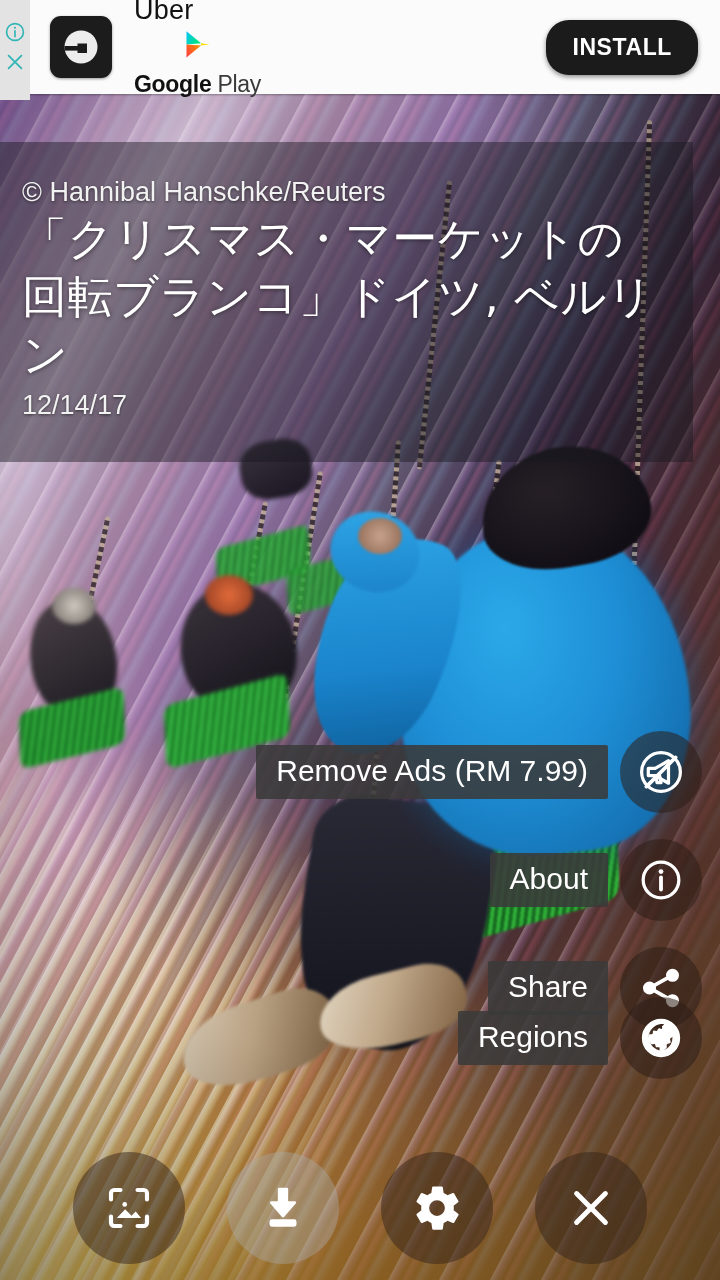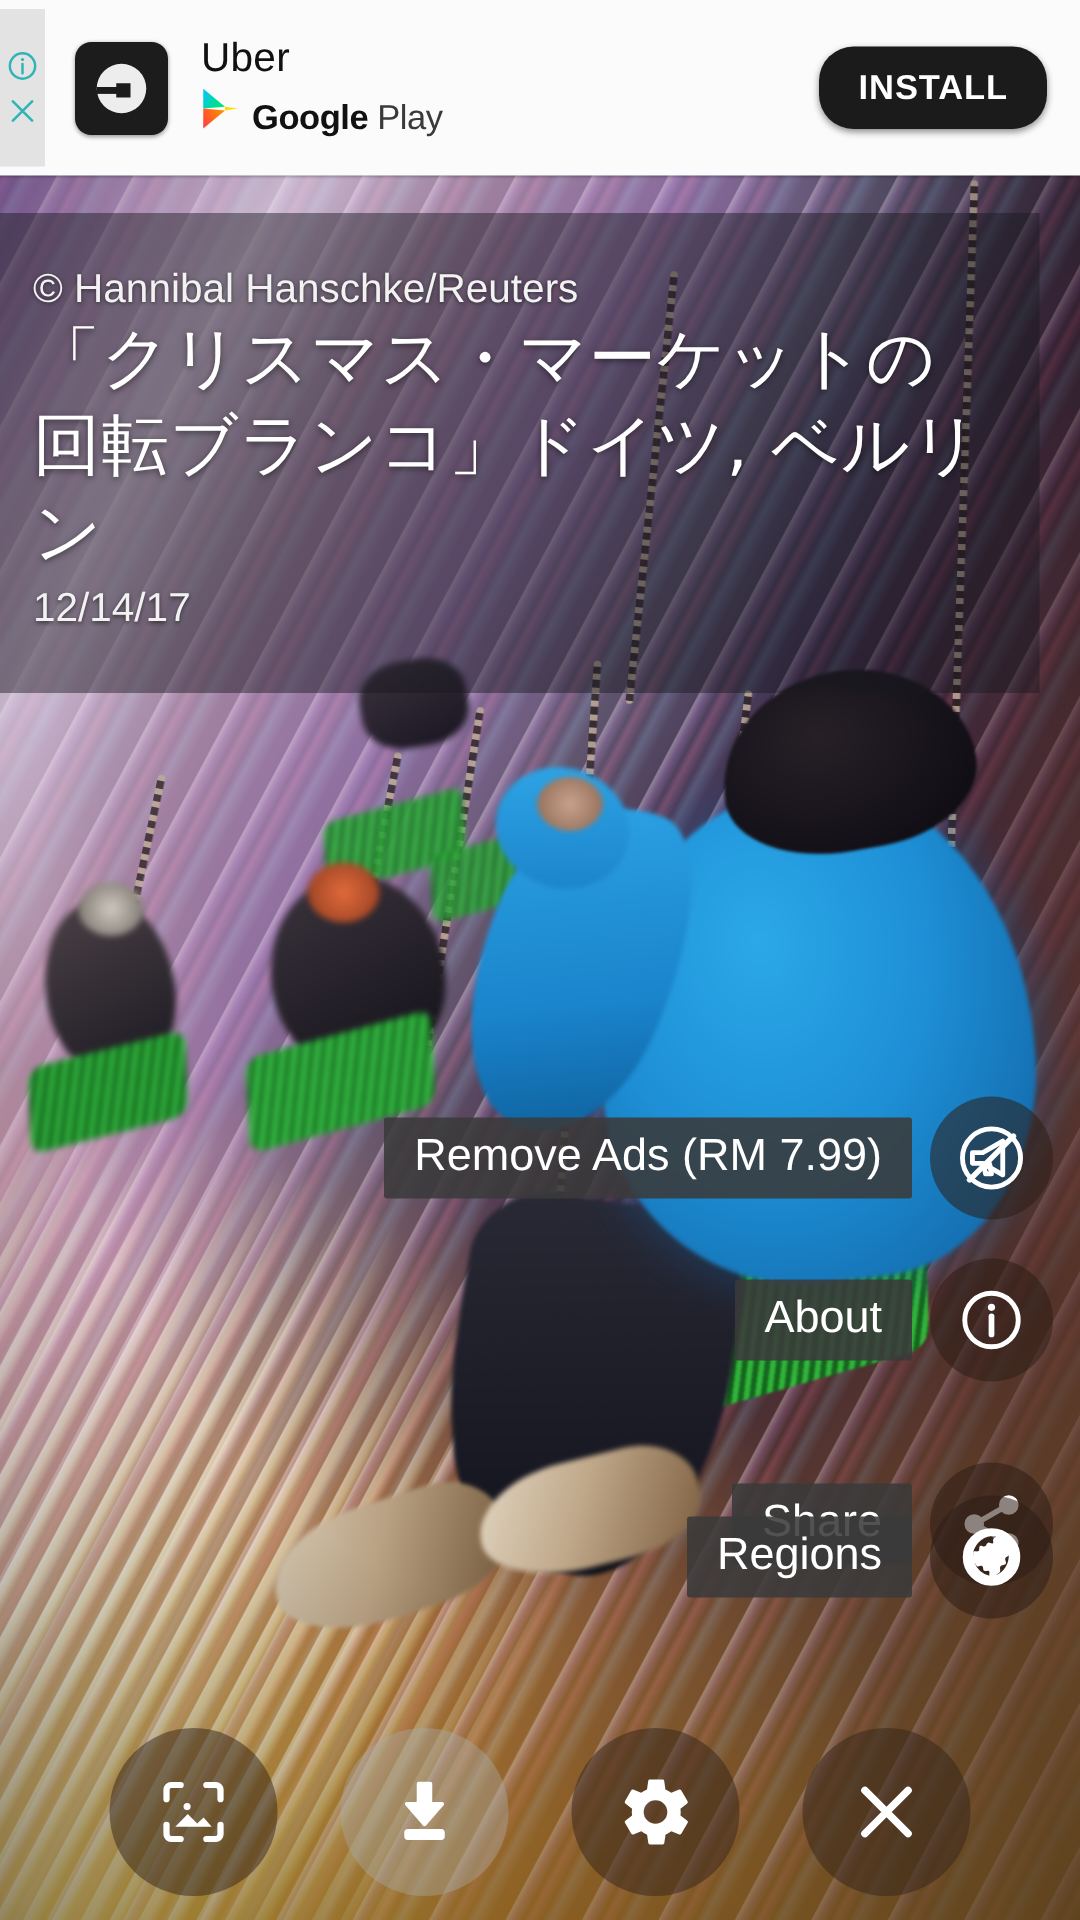--- a/index.html
+++ b/index.html
@@ -203,21 +203,21 @@
   }
 
   
   .l-vig {
     inset:0;
     background:radial-gradient(ellipse 85% 70% at 50% 45%, rgba(0,0,0,0) 55%, rgba(0,0,0,.42) 100%);
   }
 
   
   #ad-banner {
-    position:absolute; left:0; top:0; width:720px; height:117px;
+    position:absolute; left:0; top:0; width:720px; height:94px;
     background:#fbfbfb;
     display:flex; align-items:center;
     z-index:40;
     box-shadow:0 1px 2px rgba(0,0,0,.35);
   }
   #ad-choices {
     width:30px; height:105px;
     background:#e3e3e3;
     display:flex; flex-direction:column;
     align-items:center; justify-content:center;
@@ -229,21 +229,21 @@
   #ad-app-icon {
     width:62px; height:62px; border-radius:11px;
     background:#1c1c1c;
     display:flex; align-items:center; justify-content:center;
     box-shadow:0 1px 3px rgba(0,0,0,.4);
   }
   #ad-text { margin-left:22px; display:flex; flex-direction:column; gap:6px; }
   #ad-title {
     font-size:27px; color:#111; letter-spacing:.2px; line-height:1;
   }
-  #ad-store { display:flex; align-items:flex-end; gap:8px; }
+  #ad-store { display:flex; align-items:center; gap:8px;flex-direction:column; }
   #ad-store-name {
     font-size:23px; color:#111; font-weight:700; letter-spacing:-.3px;
   }
   #ad-store-name .light { font-weight:400; color:#3a3a3a; }
   #ad-install {
     margin-left:auto; margin-right:22px;
     background:#1b1b1b; color:#fff;
     border:none; border-radius:23px;
     padding:14px 26px;
     font-size:23px; font-weight:700; letter-spacing:.6px;
@@ -445,21 +445,21 @@
       <span class="menu-label">About</span>
       <span class="menu-fab">
         <svg width="46" height="46" viewBox="0 0 24 24" fill="none" stroke="#fff" stroke-width="1.7">
           <circle cx="12" cy="12" r="9.3"></circle>
           <circle cx="12" cy="7.6" r="1.25" fill="#fff" stroke="none"></circle>
           <path d="M12 10.7 L12 17.0" stroke-linecap="round" stroke-width="2"></path>
         </svg>
       </span>
     </div>
 
-    <div class="menu-row" style="top:975px;">
+    <div class="menu-row" style="top:947px;">
       <span class="menu-label">Share</span>
       <span class="menu-fab">
         <svg width="46" height="46" viewBox="0 0 24 24" fill="#fff" stroke="#fff" stroke-width="1.6">
           <circle cx="18" cy="5.4" r="2.6"></circle>
           <circle cx="18" cy="18.6" r="2.6"></circle>
           <circle cx="6" cy="12" r="2.6"></circle>
           <path d="M8.3 10.8 L15.7 6.6 M8.3 13.2 L15.7 17.4" stroke-linecap="round" stroke-width="1.9"></path>
         </svg>
       </span>
     </div>

